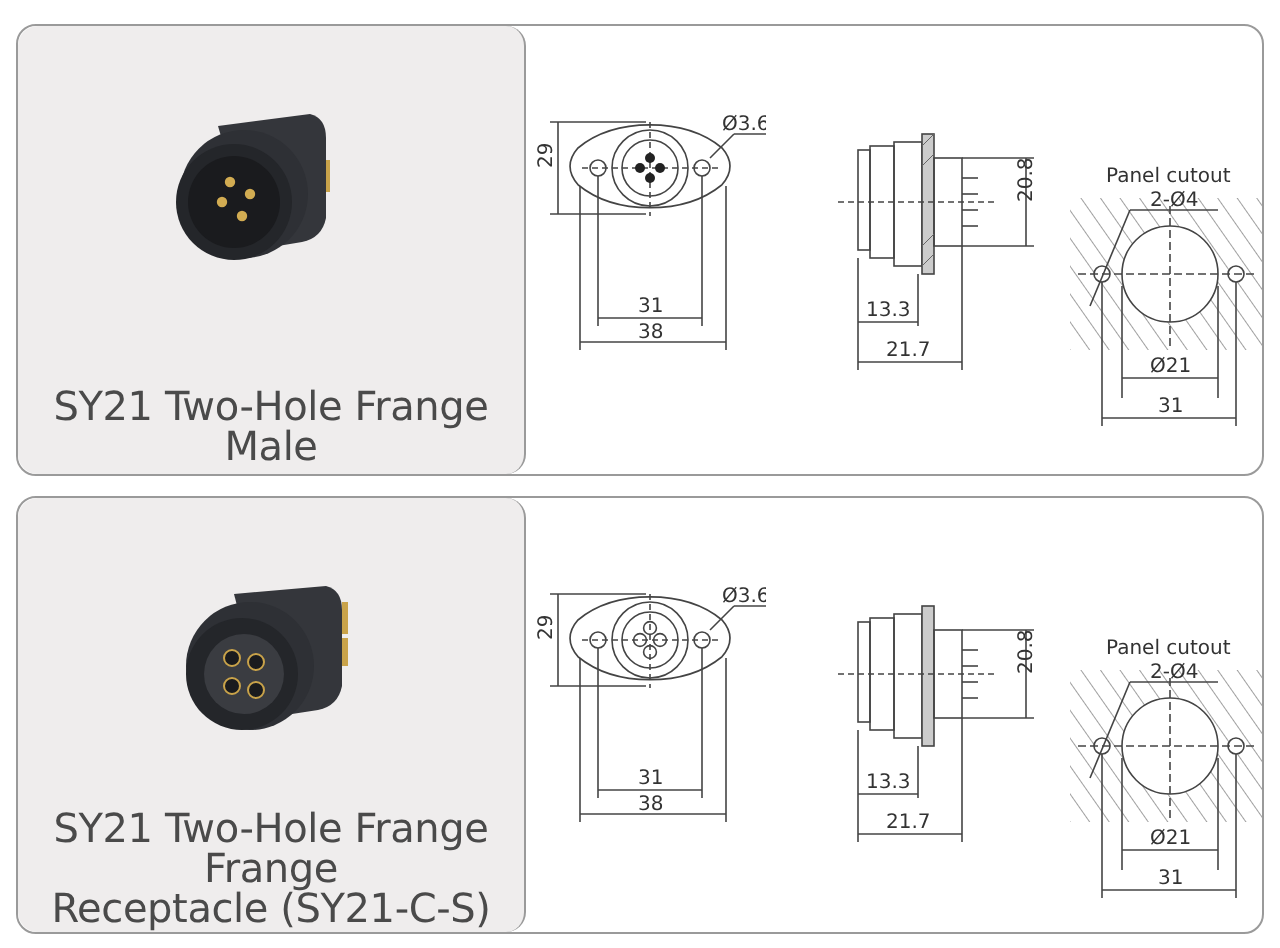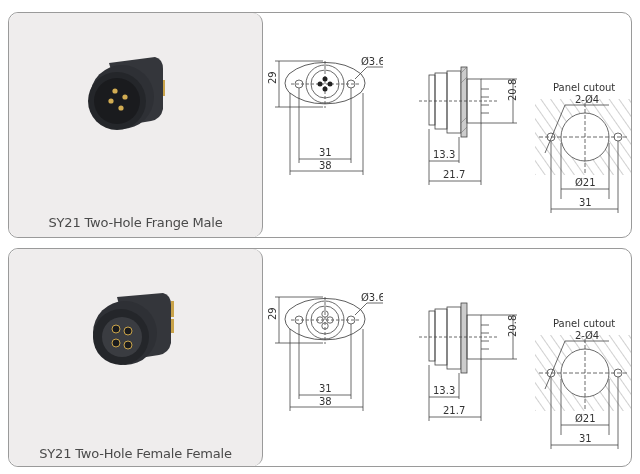--- a/index.html
+++ b/index.html
@@ -1,21 +1,21 @@
 <!DOCTYPE html>
 <html><head>
 <meta charset="utf-8">
 <style>
   html, body { margin:0; padding:0; background:#ffffff; }
   body { width:640px; height:474px; position:relative; overflow:hidden; font-family:"DejaVu Sans", sans-serif; }
   .card { position:absolute; left:8px; width:624px; border:1px solid #9a9a9a; border-radius:10px; background:#fff; box-sizing:border-box; }
   .card.c1 { top:12px; height:226px; }
   .card.c2 { top:248px; height:219px; }
   .photo-panel { position:absolute; left:0; top:0; bottom:0; width:254px; background:#efeded; border-right:1px solid #9a9a9a; border-radius:10px; box-sizing:border-box; }
-  .title { position:absolute; left:0; right:0; bottom:4px; text-align:center; color:#4a4a4a; font-size:13px; line-height:20px; font-family:"DejaVu Sans", sans-serif; letter-spacing:-0.2px; }
+  .title { position:absolute; left:0; right:0; bottom:4px; text-align:center; color:#4a4a4a; font-size:20px; line-height:20px; font-family:"DejaVu Sans", sans-serif; letter-spacing:-0.2px; }
   .product-img { position:absolute; left:58px; top:22px; width:140px; height:120px; }
   .drawing { position:absolute; top:0; }
   svg text { font-family:"DejaVu Sans", sans-serif; fill:#333; }
 </style>
 </head>
 <body>
 
 <div class="card c1">
   <div class="photo-panel">
     <svg class="product-img" viewBox="0 0 140 120">
@@ -139,21 +139,22 @@
       <circle cx="54" cy="64" r="28" fill="#24262a"></circle>
       <circle cx="55" cy="64" r="20" fill="#3a3c41"></circle>
       <g fill="#1a1b1e" stroke="#c9a34a" stroke-width="1">
         <circle cx="49" cy="56" r="4"></circle>
           <circle cx="61" cy="58" r="4"></circle>
         <circle cx="49" cy="70" r="4"></circle>
           <circle cx="61" cy="72" r="4"></circle>
       </g>
     </svg>
     <div class="title" style="bottom:2px;">
-      <div>SY21 Two-Hole Female Female</div>
+      <div>SY21 Two-Hole Frange Frange</div>
+      <div>Receptacle (SY21-C-S)</div>
     </div>
   </div>
 
   <svg class="drawing" style="left:254px;" width="120" height="190" viewBox="0 0 120 190">
     <g stroke="#444" fill="none" stroke-width="0.8">
       <path d="M30 62 Q44 52 66 52 Q88 52 102 62 Q110 70 102 78 Q88 88 66 88 Q44 88 30 78 Q22 70 30 62 Z" transform="translate(-4,0) scale(1,1.15) translate(0,-9)"></path>
       <circle cx="62" cy="71" r="19"></circle>
       <circle cx="62" cy="71" r="14"></circle>
       <circle cx="36" cy="71" r="4"></circle>
       <circle cx="88" cy="71" r="4"></circle>

